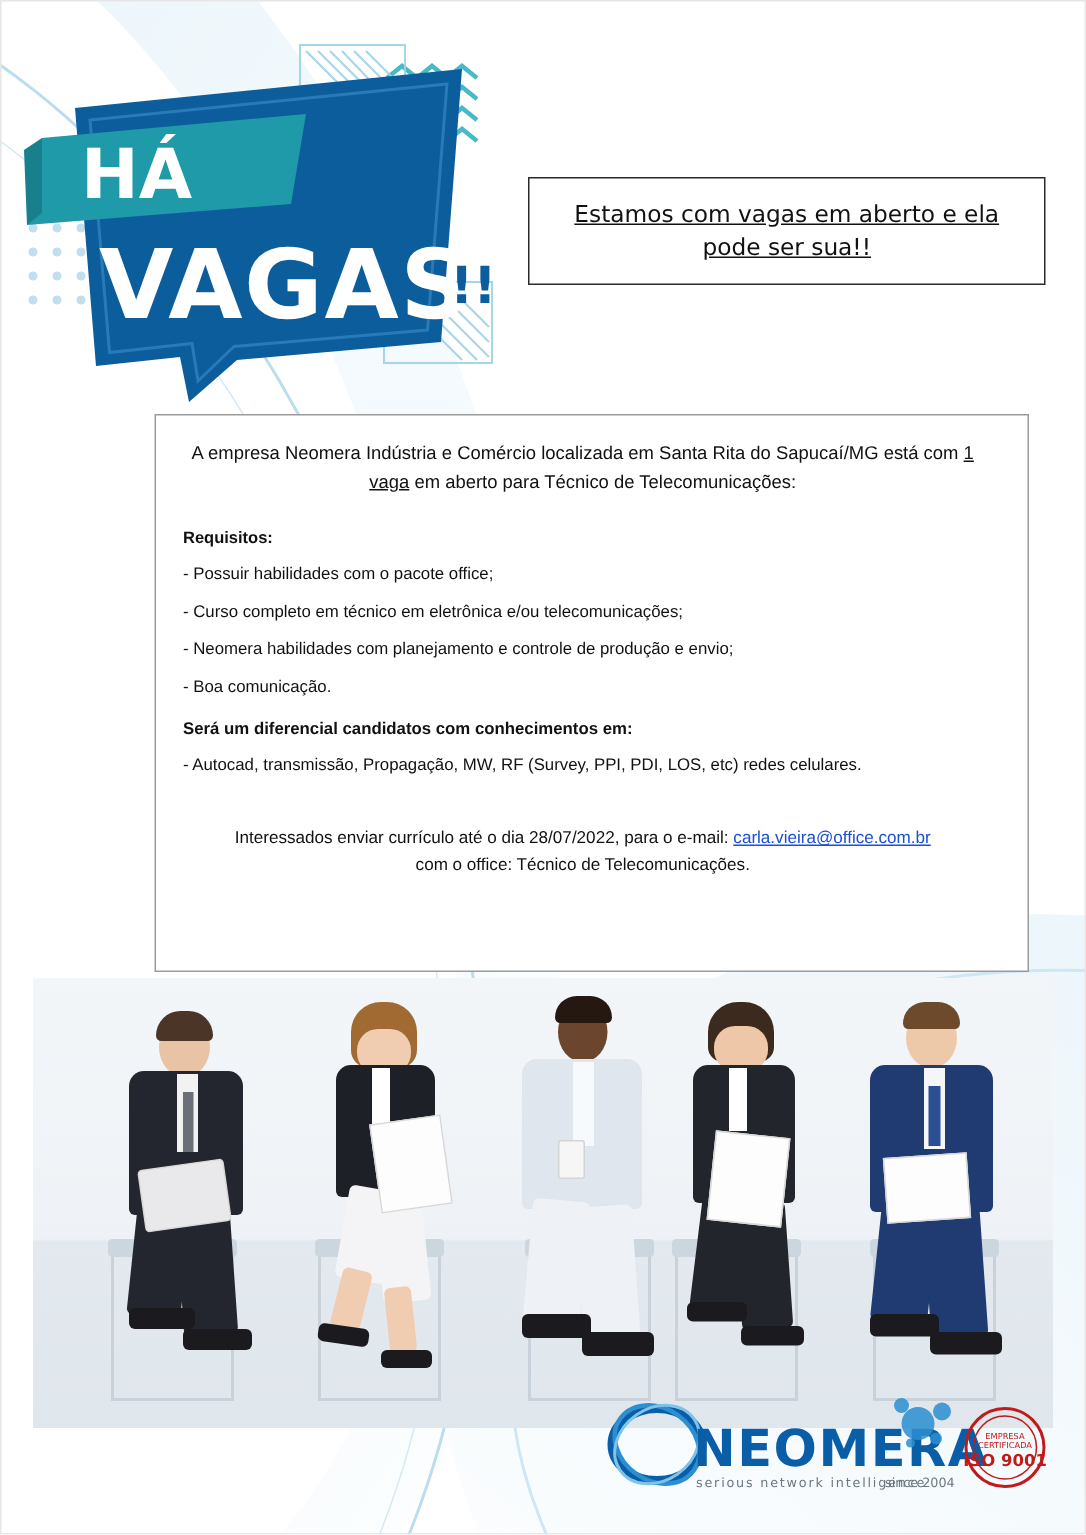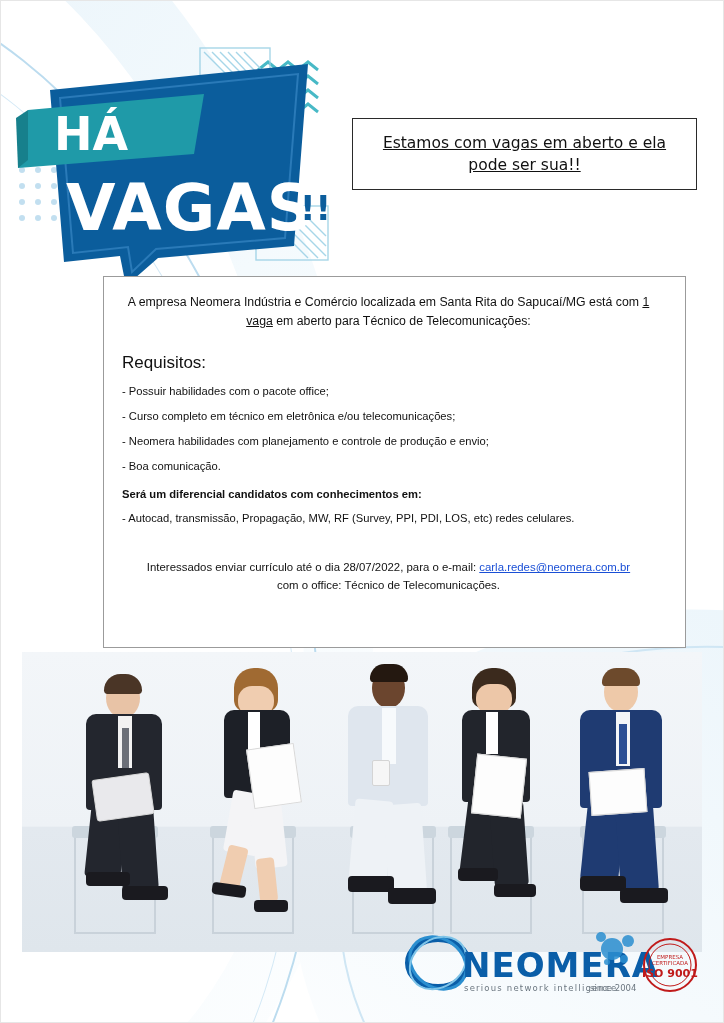--- a/index.html
+++ b/index.html
@@ -39,21 +39,21 @@
     background:linear-gradient(200deg,#e7f3fa,#ffffff);
     transform:rotate(16deg);
   }
   .sw6{
     width:930px;height:640px;right:-540px;bottom:-280px;
     border:2px solid #cfe6f4;background:transparent;
     transform:rotate(16deg);
   }
 
   
-  .badge-wrap{position:absolute;left:8px;top:34px;width:340px;height:250px;}
+  .badge-wrap{position:absolute;left:8px;top:16px;width:340px;height:250px;}
   .badge-wrap svg{display:block;}
 
   
   .headline-box{
     position:absolute;left:352px;top:118px;width:345px;height:72px;
     border:1px solid #2a2a2a;background:#ffffff;
     display:flex;align-items:center;justify-content:center;
     text-align:center;
     padding:0 10px;box-sizing:border-box;
   }
@@ -66,21 +66,21 @@
   .content-box{
     position:absolute;left:103px;top:276px;width:583px;height:372px;
     background:#ffffff;border:1px solid #9b9b9b;box-sizing:border-box;
     padding:14px 28px 10px 16px;
   }
   .intro{
     text-align:center;font-size:12.3px;color:#111;line-height:1.55;
     margin:2px 0 22px 0;
   }
   .intro u{text-decoration:underline;}
-  .sec-title{font-size:17px;font-weight:normal;color:#111;margin:0 0 12px 2px;}
+  .sec-title{font-size:11px;font-weight:bold;color:#111;margin:0 0 12px 2px;}
   .bullet{font-size:11.2px;color:#111;margin:0 0 13px 2px;}
   .sec-title2{font-size:11.2px;font-weight:bold;color:#111;margin:16px 0 12px 2px;}
   .contact{
     text-align:center;font-size:11.4px;color:#111;line-height:1.6;
     margin-top:34px;
   }
   .contact a{color:#1a4fd6;text-decoration:underline;}
 
   
   .photo{
@@ -202,21 +202,21 @@
   <p class="sec-title">Requisitos:</p>
   <p class="bullet">- Possuir habilidades com o pacote office;</p>
   <p class="bullet">- Curso completo em técnico em eletrônica e/ou telecomunicações;</p>
   <p class="bullet">- Neomera habilidades com planejamento e controle de produção e envio;</p>
   <p class="bullet">- Boa comunicação.</p>
 
   <p class="sec-title2">Será um diferencial candidatos com conhecimentos em:</p>
   <p class="bullet">- Autocad, transmissão, Propagação, MW, RF (Survey, PPI, PDI, LOS, etc) redes celulares.</p>
 
   <p class="contact">
-    <span>Interessados enviar currículo até o dia 28/07/2022, para o e-mail: </span><a href="#">carla.redes@neomera.com.br</a><br>
+    <span>Interessados enviar currículo até o dia 28/07/2022, para o e-mail: </span><a href="#">carla.vieira@office.com.br</a><br>
     <span>com o office: Técnico de Telecomunicações.</span>
   </p>
 </div>
 
 <div class="photo">
   <div class="floor"></div>
 
   <div class="chair" style="left:52px;"></div>
   <div class="chair" style="left:190px;"></div>
   <div class="chair" style="left:330px;"></div>

